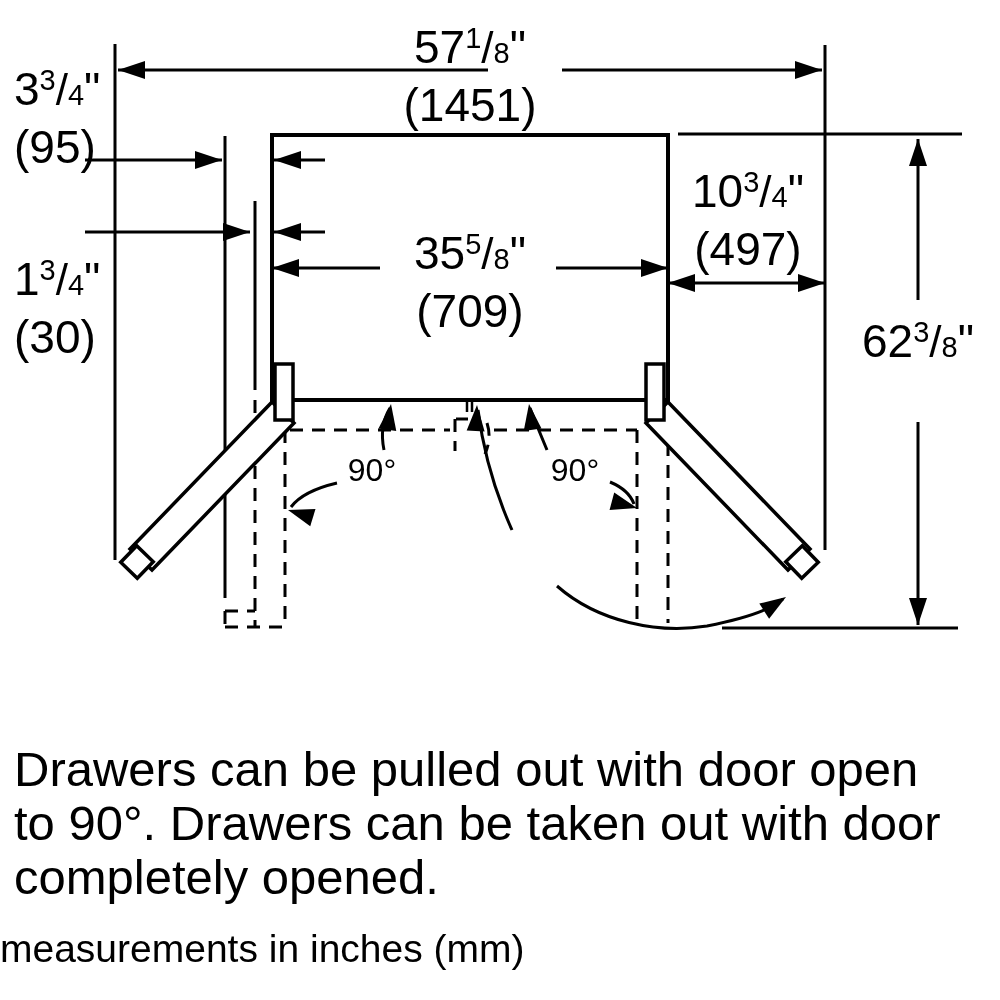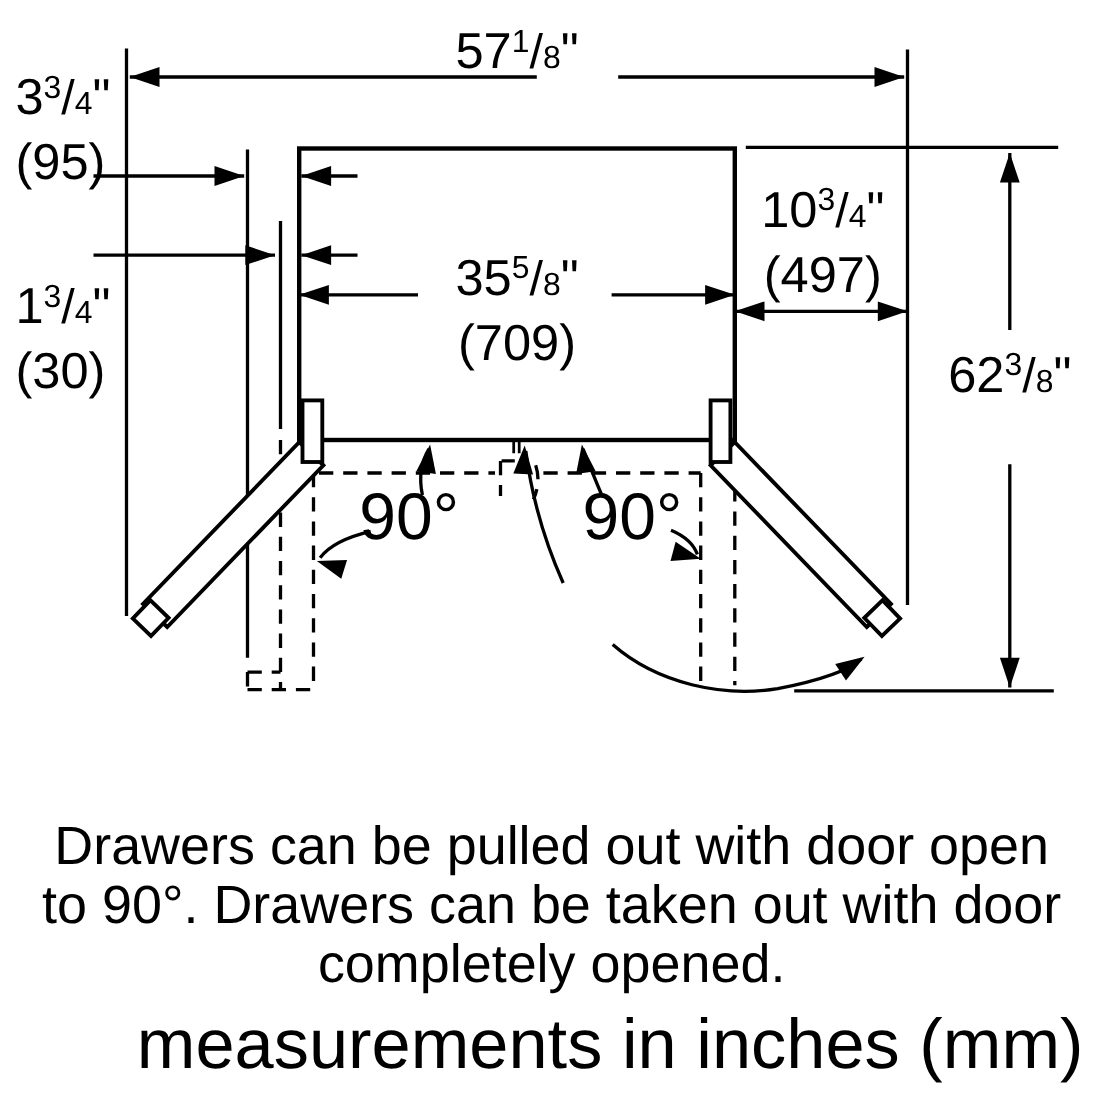--- a/index.html
+++ b/index.html
@@ -5,23 +5,23 @@
   html,body{margin:0;padding:0;background:#fff;}
   #stage{position:relative;width:1000px;height:1000px;background:#ffffff;overflow:hidden;
          font-family:"Liberation Sans","DejaVu Sans",sans-serif;color:#000;}
   #linework{position:absolute;left:0;top:0;width:1000px;height:1000px;}
   .lbl{position:absolute;white-space:nowrap;line-height:52px;font-size:46px;color:#000;}
   .ctr{transform:translateX(-50%);text-align:center;}
   .fn{font-size:29px;vertical-align:15px;}
   .fd{font-size:29px;}
   .fsl{font-size:44px;}
   .mm{font-size:46px;}
-  .angle{position:absolute;font-size:60px;line-height:46px;transform:translateX(-50%);}
-  #notes{position:absolute;left:14px;top:742px;width:975px;font-size:49px;line-height:54px;text-align:center;}
-  #footer{position:absolute;left:0;right:15px;top:922px;text-align:right;font-size:64px;line-height:54px;}
+  .angle{position:absolute;font-size:32px;line-height:46px;transform:translateX(-50%);}
+  #notes{position:absolute;left:14px;top:742px;width:975px;font-size:49px;line-height:54px;}
+  #footer{position:absolute;left:0;right:15px;top:922px;font-size:39px;line-height:54px;}
 </style>
 </head>
 <body>
 
 <div id="stage">
 
   <svg id="linework" viewBox="0 0 1000 1000" fill="none" stroke="#000">
 
     <rect x="272" y="135" width="396" height="265" fill="#fff" stroke-width="4"></rect>
 
@@ -93,20 +93,21 @@
       <path d="M0 0 L-26 9 L-26 -9 Z" transform="translate(288,510) rotate(197)"></path>
       <path d="M0 0 L-26 9 L-26 -9 Z" transform="translate(529,404) rotate(262)"></path>
       <path d="M0 0 L-26 9 L-26 -9 Z" transform="translate(637,508) rotate(15)"></path>
       <path d="M0 0 L-26 9 L-26 -9 Z" transform="translate(477,405) rotate(273)"></path>
       <path d="M0 0 L-26 9 L-26 -9 Z" transform="translate(786,597) rotate(327)"></path>
     </g>
   </svg>
 
   <div class="lbl ctr" style="left:470px;top:12px;">
     <div><span>57</span><span class="fn">1</span><span class="fsl">/</span><span class="fd">8</span><span>"</span></div>
+    <div class="mm">(1451)</div>
   </div>
 
   <div class="lbl" style="left:14px;top:54px;">
     <div><span>3</span><span class="fn">3</span><span class="fsl">/</span><span class="fd">4</span><span>"</span></div>
     <div class="mm">(95)</div>
   </div>
 
   <div class="lbl" style="left:14px;top:244px;">
     <div><span>1</span><span class="fn">3</span><span class="fsl">/</span><span class="fd">4</span><span>"</span></div>
     <div class="mm">(30)</div>

